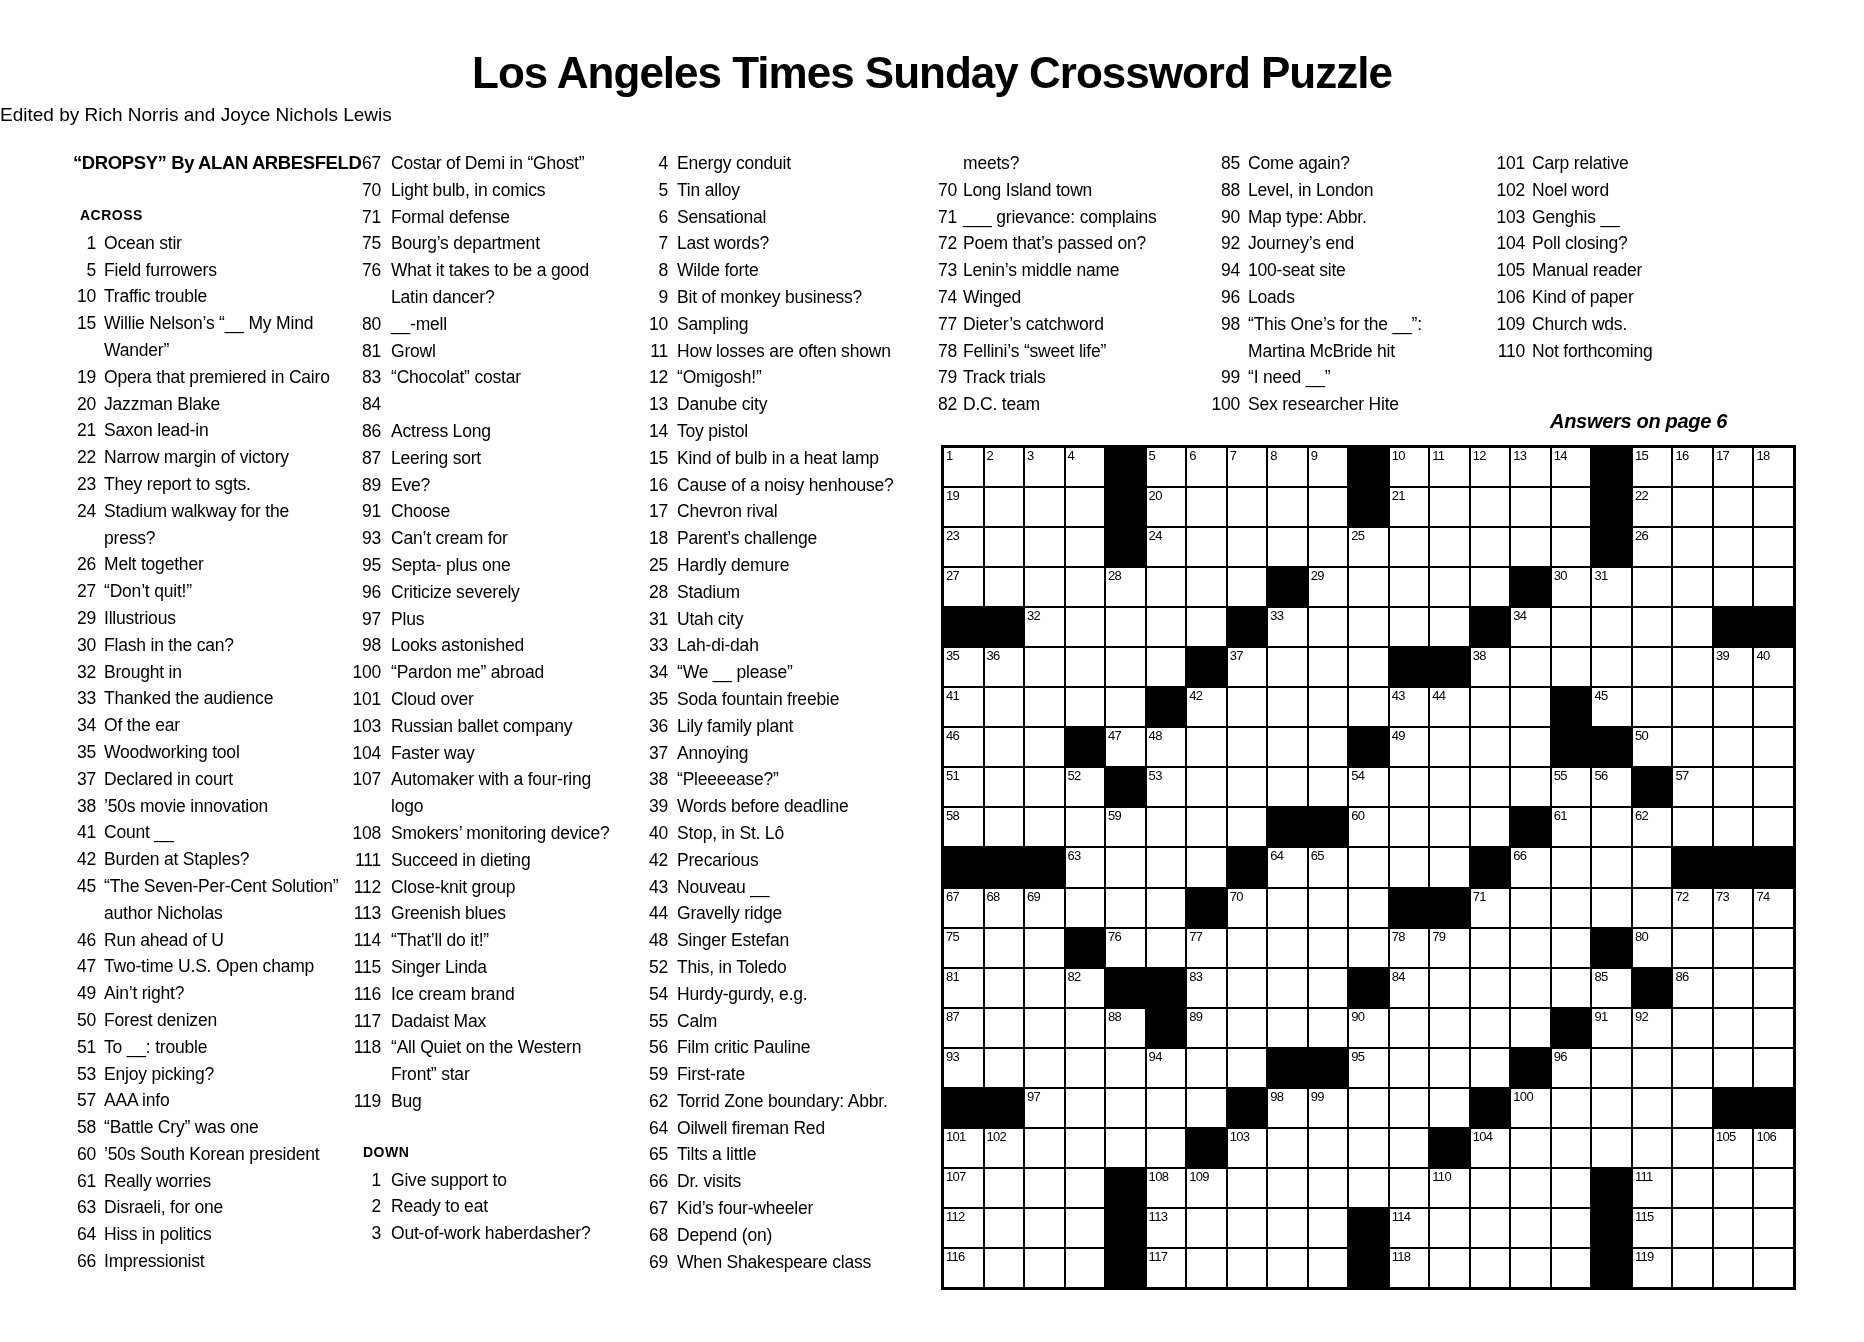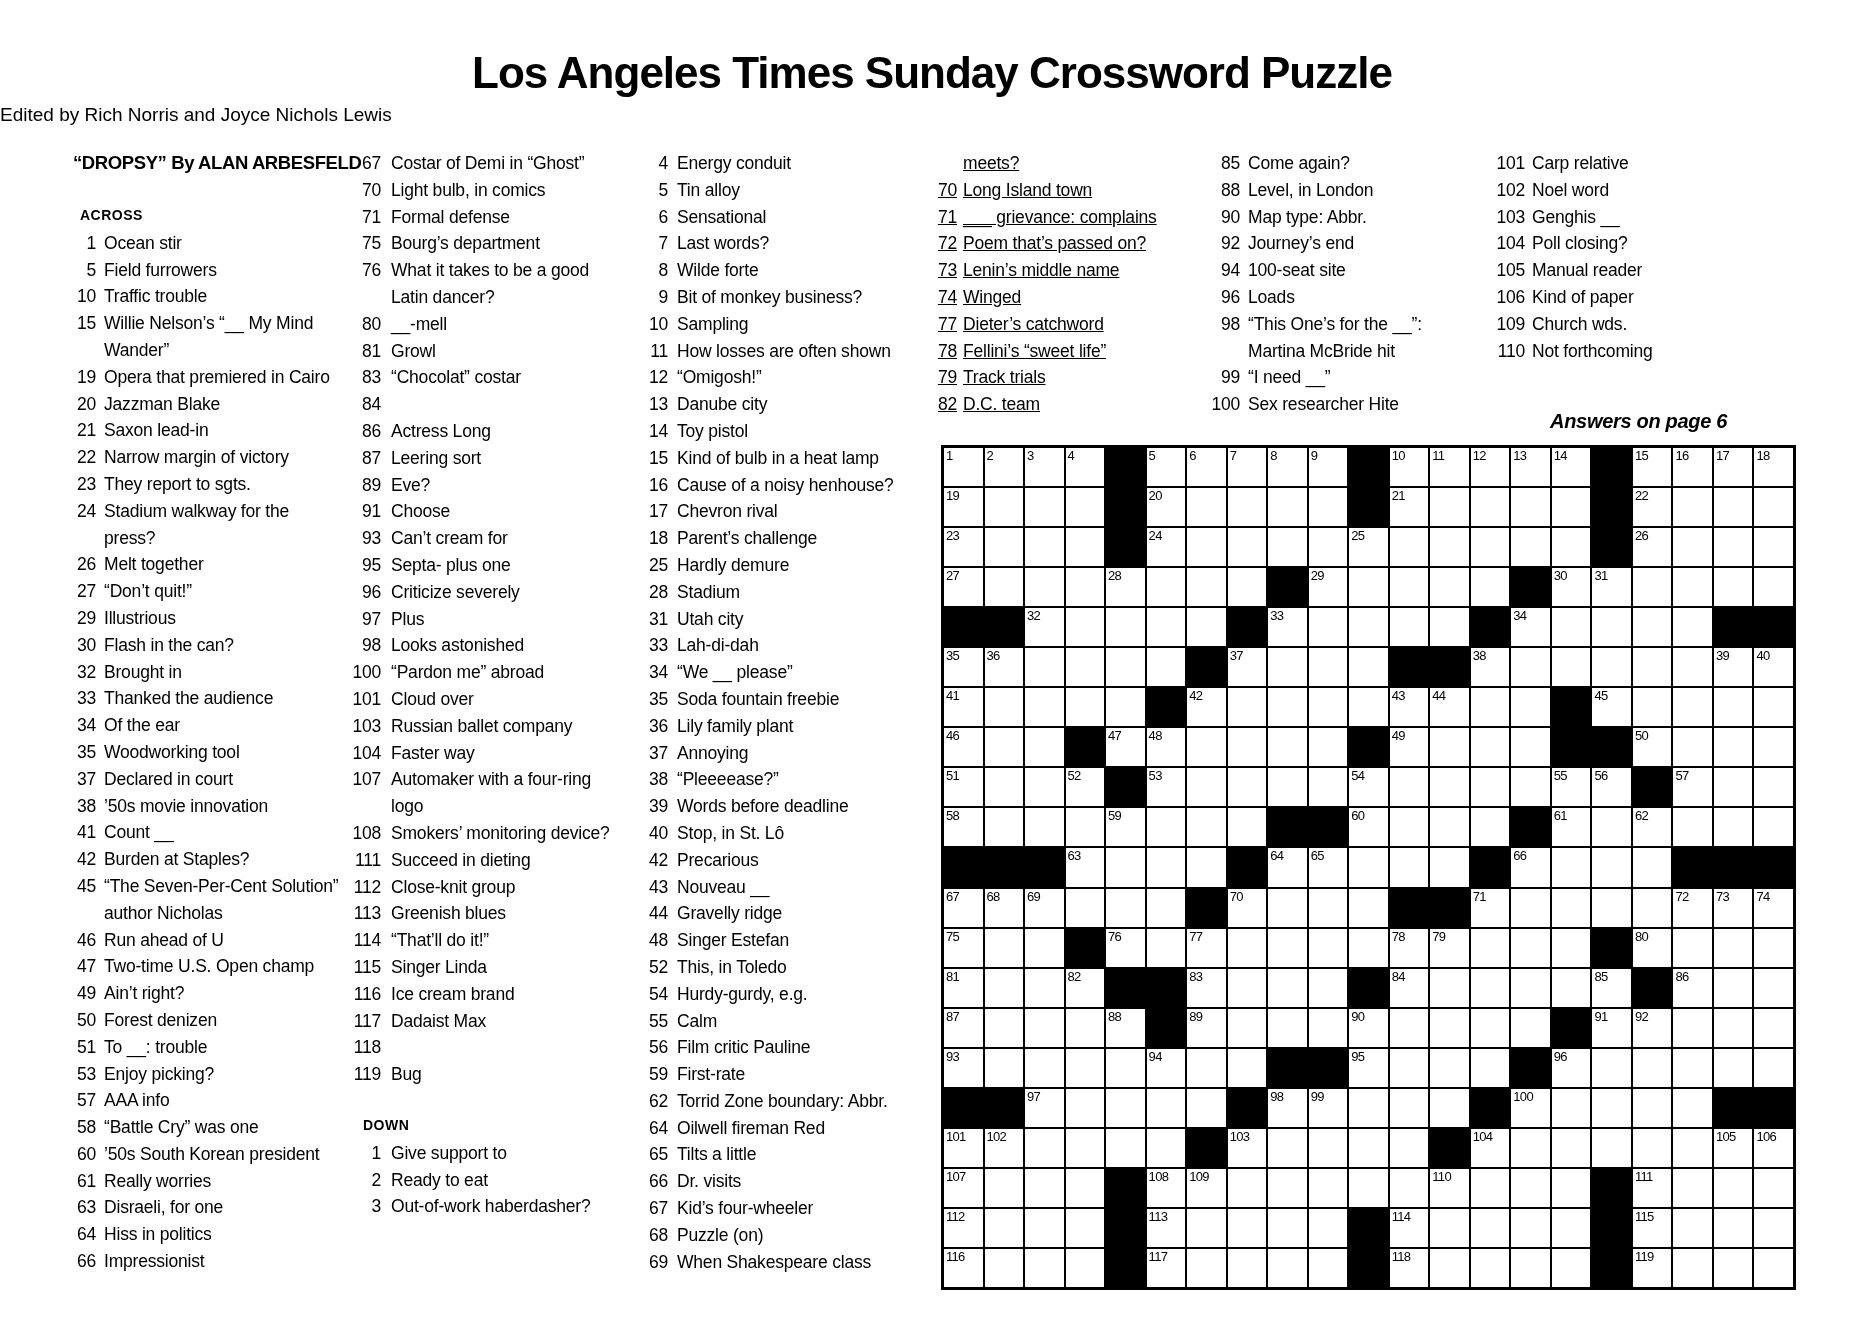--- a/index.html
+++ b/index.html
@@ -14,21 +14,21 @@
     white-space:nowrap;
   }
   .page-subtitle {
     position:absolute; top:104px; left:0; width:100%;
     font-size:19px;
   }
   .clue-col { position:absolute; top:150px; font-size:17.5px; line-height:26.8px; letter-spacing:-0.2px; }
   #col1 { left:66px;   width:282px; }
   #col2 { left:349px;  width:290px; }
   #col3 { left:640px;  width:288px; }
-  #col4 { left:929px;  width:276px;text-decoration:underline; }
+  #col4 { left:929px;  width:276px; }
   #col5 { left:1206px; width:284px; }
   #col6 { left:1491px; width:310px; }
   .col-title {
     font-weight:bold; font-size:18.5px; line-height:26.8px;
     margin-left:7px; margin-bottom:23px; letter-spacing:-0.4px; white-space:nowrap;
   }
   .section-header {
     font-weight:bold; font-size:14px; line-height:30px;
     margin-left:14px; letter-spacing:0.5px;
   }
@@ -338,20 +338,22 @@
     <div class="clue">
       <span class="num">116</span>
       <span class="txt">Ice cream brand</span>
     </div>
     <div class="clue">
       <span class="num">117</span>
       <span class="txt">Dadaist Max</span>
     </div>
     <div class="clue">
       <span class="num">118</span>
+      <span class="txt">“All Quiet on the Western
+Front” star</span>
     </div>
     <div class="clue">
       <span class="num">119</span>
       <span class="txt">Bug</span>
     </div>
     <div class="section-header">DOWN</div>
     <div class="clue">
       <span class="num">1</span>
       <span class="txt">Give support to</span>
     </div>
@@ -520,21 +522,21 @@
     <div class="clue">
       <span class="num">66</span>
       <span class="txt">Dr. visits</span>
     </div>
     <div class="clue">
       <span class="num">67</span>
       <span class="txt">Kid’s four-wheeler</span>
     </div>
     <div class="clue">
       <span class="num">68</span>
-      <span class="txt">Puzzle (on)</span>
+      <span class="txt">Depend (on)</span>
     </div>
     <div class="clue">
       <span class="num">69</span>
       <span class="txt">When Shakespeare class</span>
     </div>
   </div>
 <div class="clue-col" id="col4">
     <div class="clue">
       <span class="num"></span>
       <span class="txt">meets?</span>

